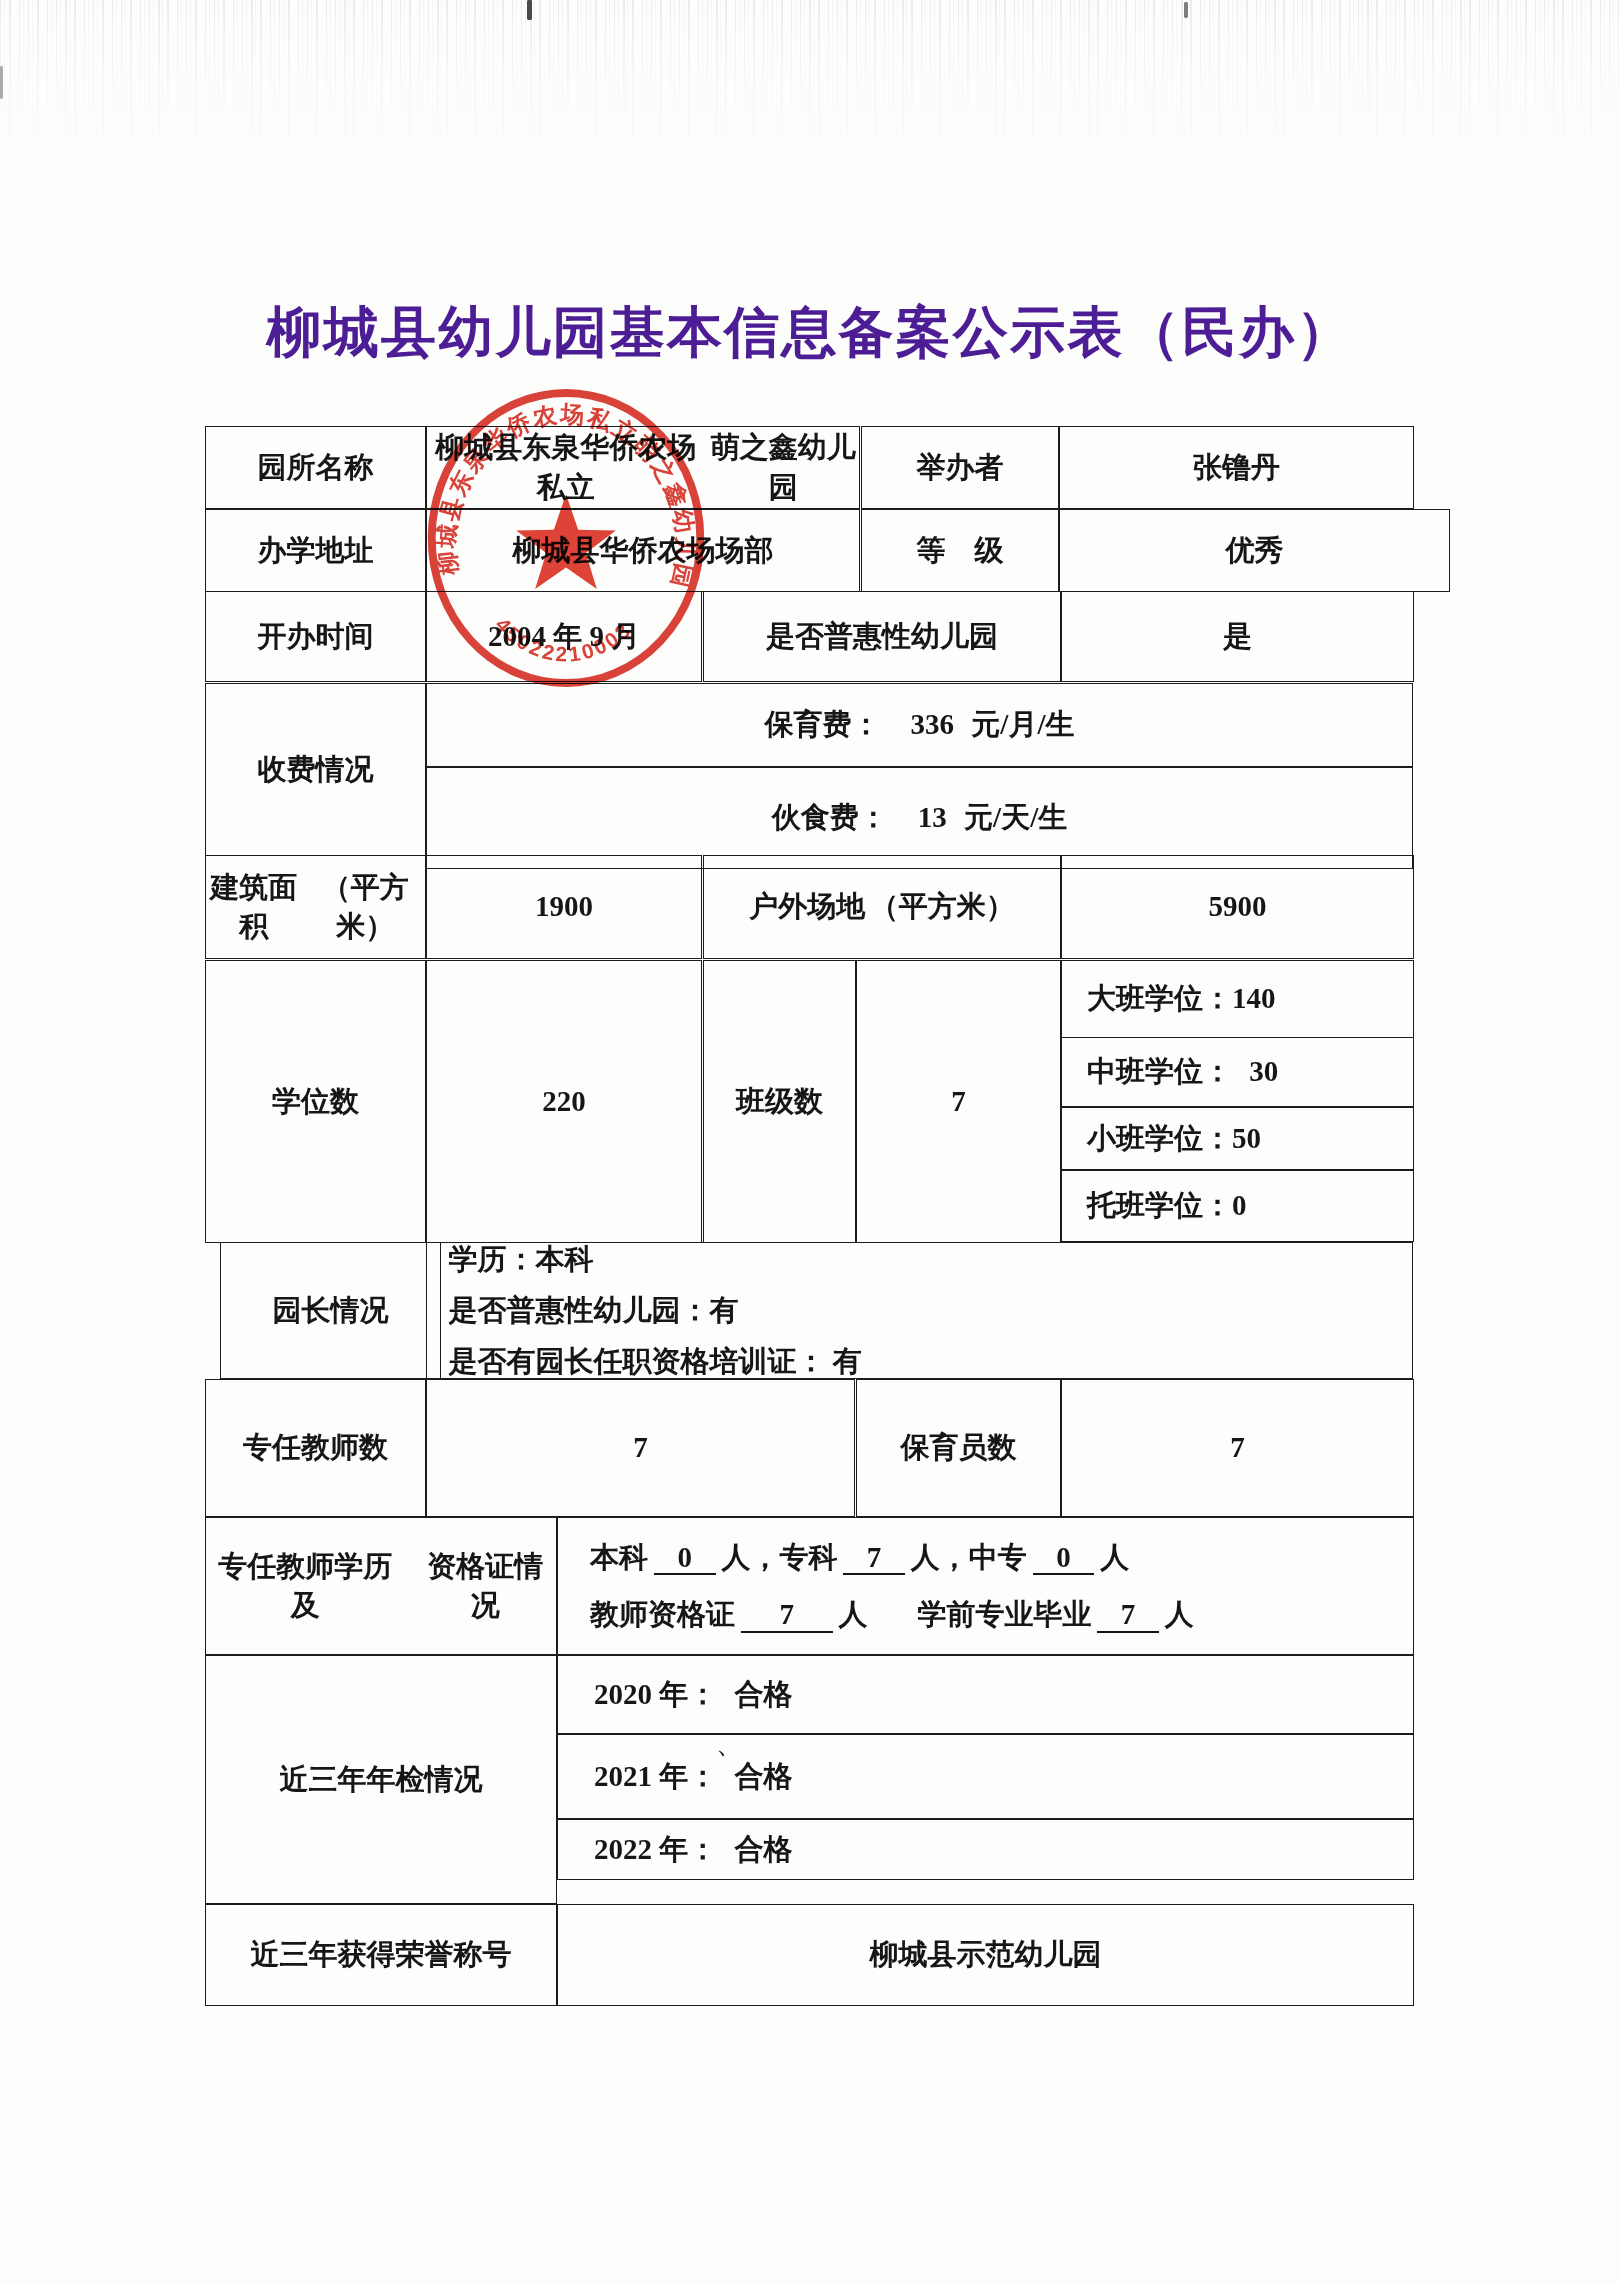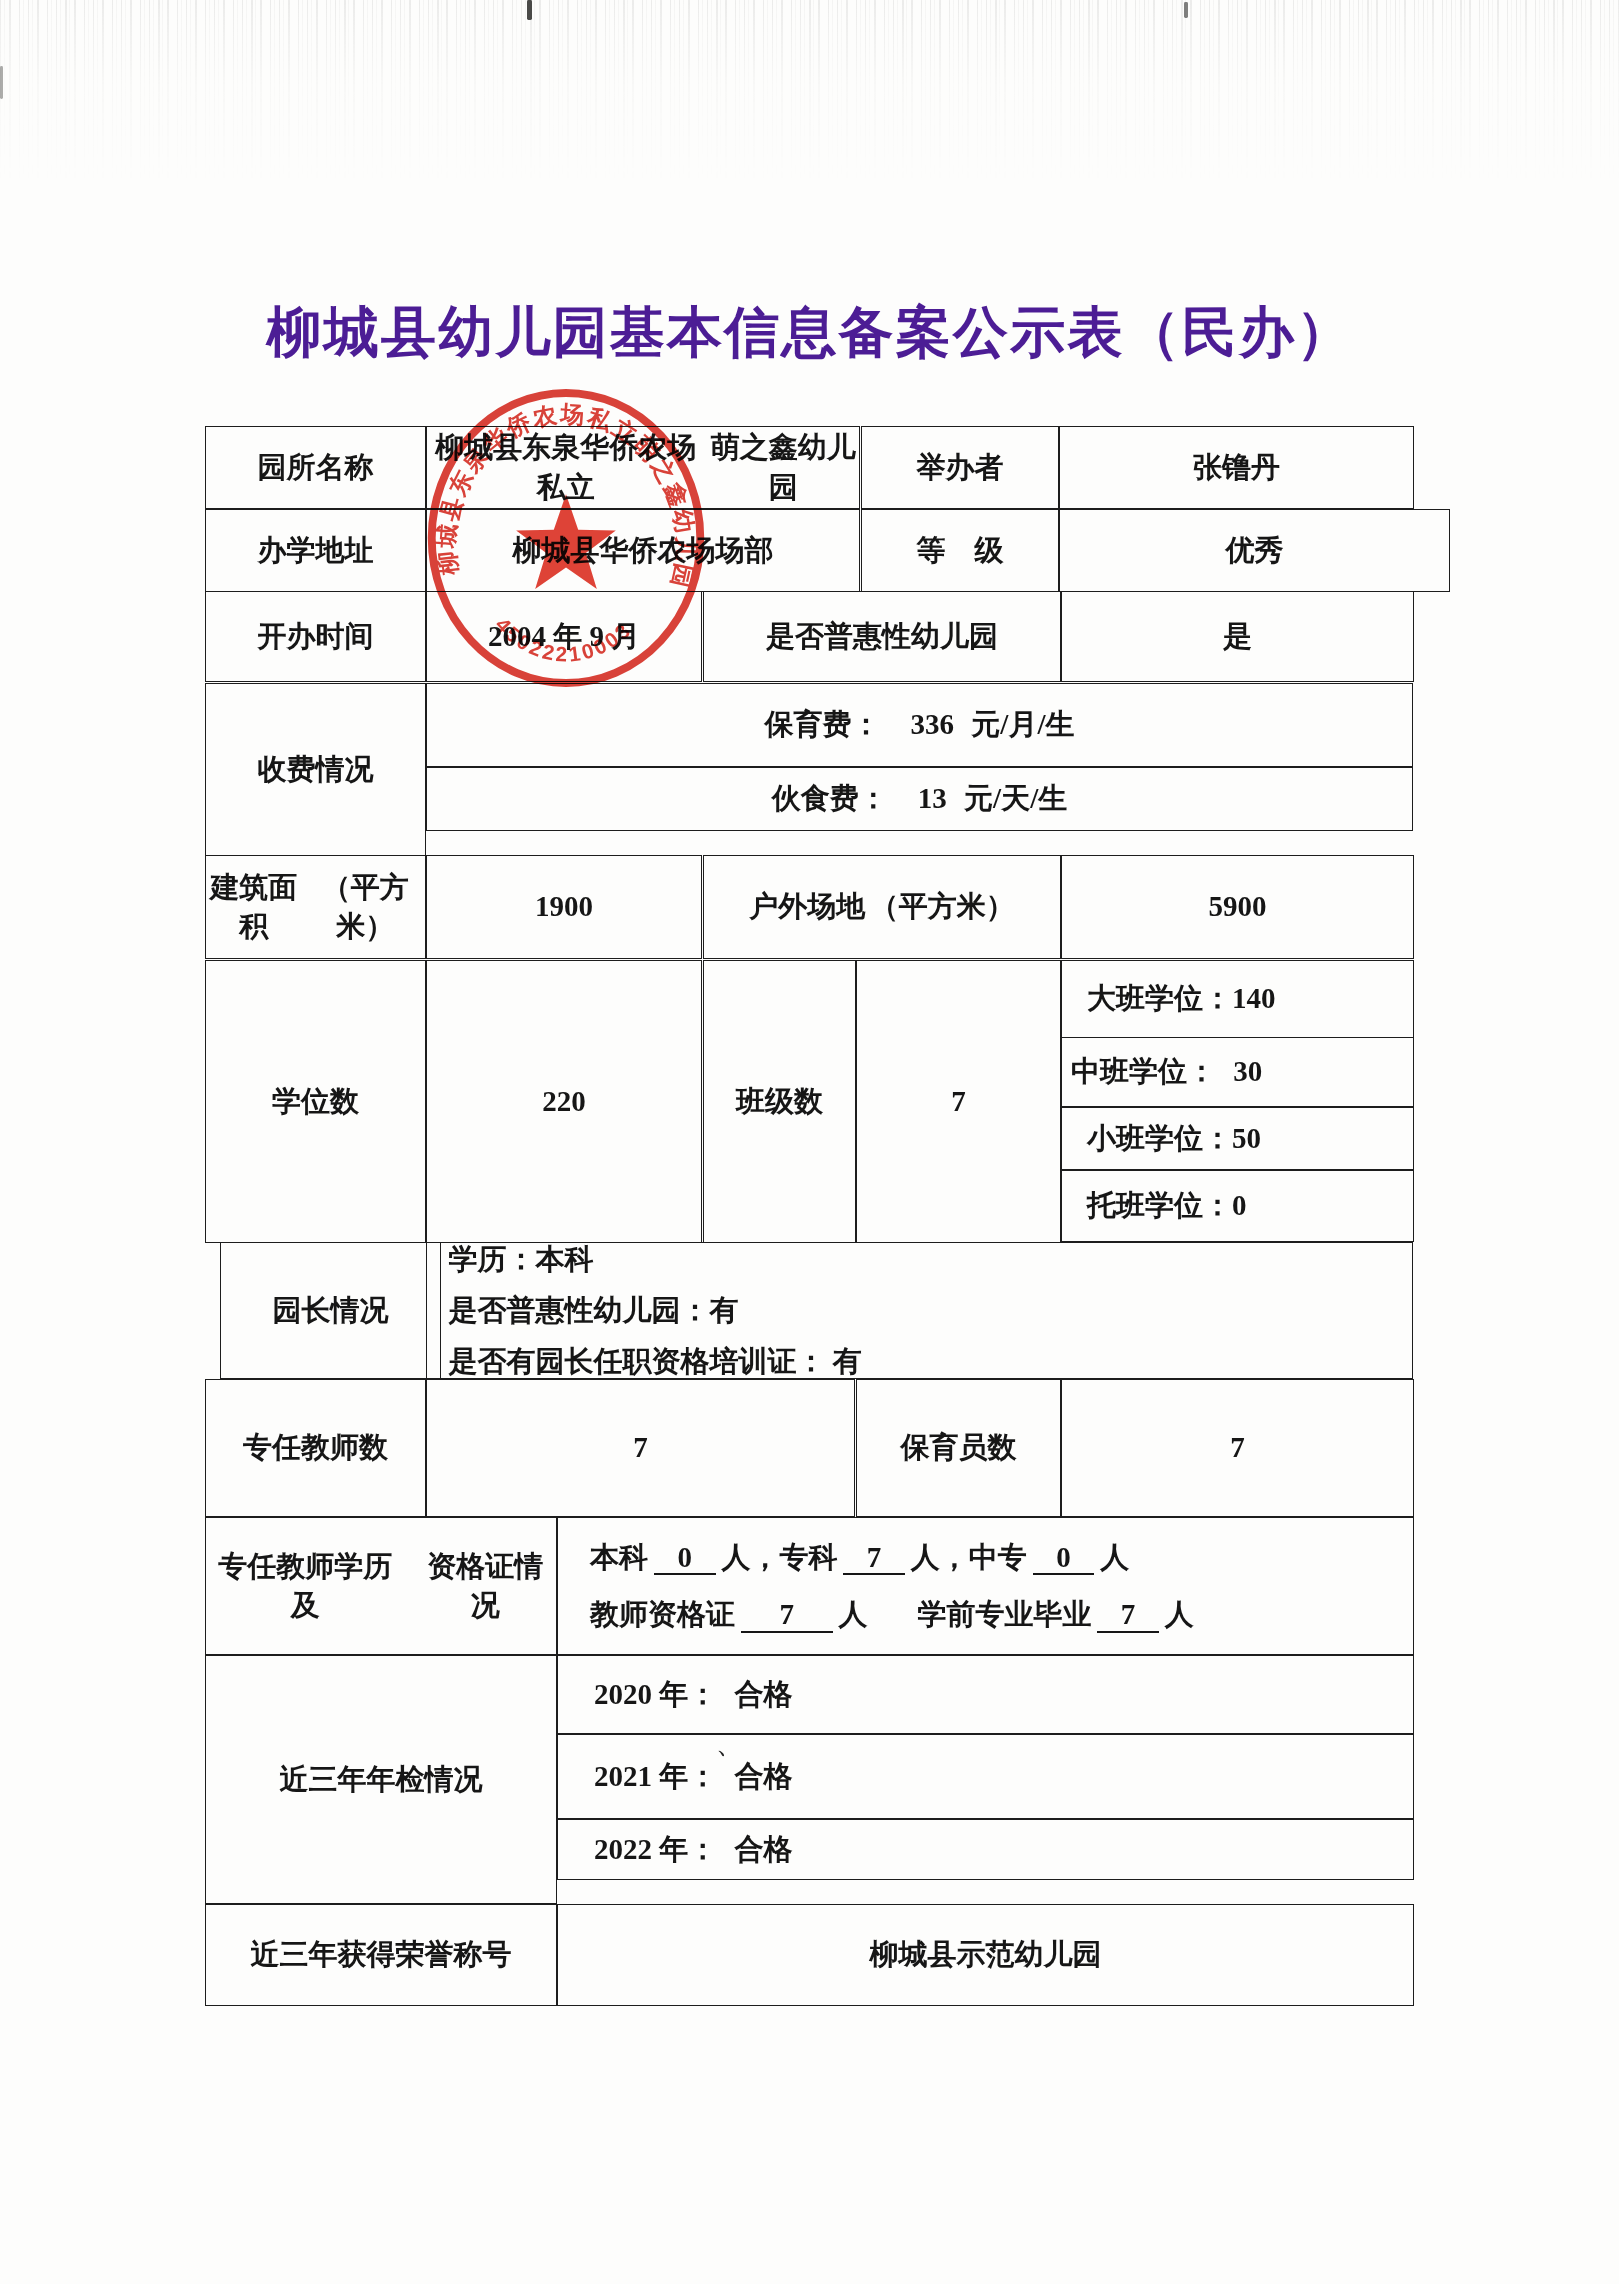--- a/index.html
+++ b/index.html
@@ -76,21 +76,21 @@
     <div class="cell" style="left:856px;top:165px;width:353px;height:91px;">是</div>
 
     <div class="cell" style="left:0;top:257px;width:221px;height:173px;">收费情况</div>
     <div class="cell" style="left:221px;top:257px;width:987px;height:84px;">
       <span>保育费：</span>
         <span class="gap"></span>
       <span>336</span>
         <span class="gap-sm"></span>
       <span>元/月/生</span>
     </div>
-    <div class="cell" style="left:221px;top:341px;width:987px;height:64px;">
+    <div class="cell" style="left:221px;top:341px;width:987px;height:102px;">
       <span>伙食费：</span>
         <span class="gap"></span>
       <span>13</span>
         <span class="gap-sm"></span>
       <span>元/天/生</span>
     </div>
 
     <div class="cell" style="left:0;top:429px;width:221px;height:104px;">
       <div class="stack" style="gap:4.3px;">
         <span>建筑面积</span>
@@ -107,21 +107,21 @@
     <div class="cell" style="left:856px;top:429px;width:353px;height:104px;">5900</div>
 
     <div class="cell" style="left:0;top:534px;width:221px;height:283px;">学位数</div>
     <div class="cell" style="left:221px;top:534px;width:276px;height:283px;">220</div>
     <div class="cell" style="left:498px;top:534px;width:153px;height:283px;">班级数</div>
     <div class="cell" style="left:651px;top:534px;width:205px;height:283px;">7</div>
     <div class="cell left" style="left:856px;top:534px;width:353px;height:78px;padding-left:25px;">
       <span>大班学位：</span>
       <span>140</span>
     </div>
-    <div class="cell left" style="left:856px;top:611px;width:353px;height:70px;padding-left:9px;">
+    <div class="cell left" style="left:856px;top:611px;width:353px;height:70px;padding-left:25px;">
       <span>中班学位：</span>
         <span class="gap-sm"></span>
       <span>30</span>
     </div>
     <div class="cell left" style="left:856px;top:681px;width:353px;height:63px;padding-left:25px;">
       <span>小班学位：</span>
       <span>50</span>
     </div>
     <div class="cell left" style="left:856px;top:744px;width:353px;height:72px;padding-left:25px;">
       <span>托班学位：</span>

